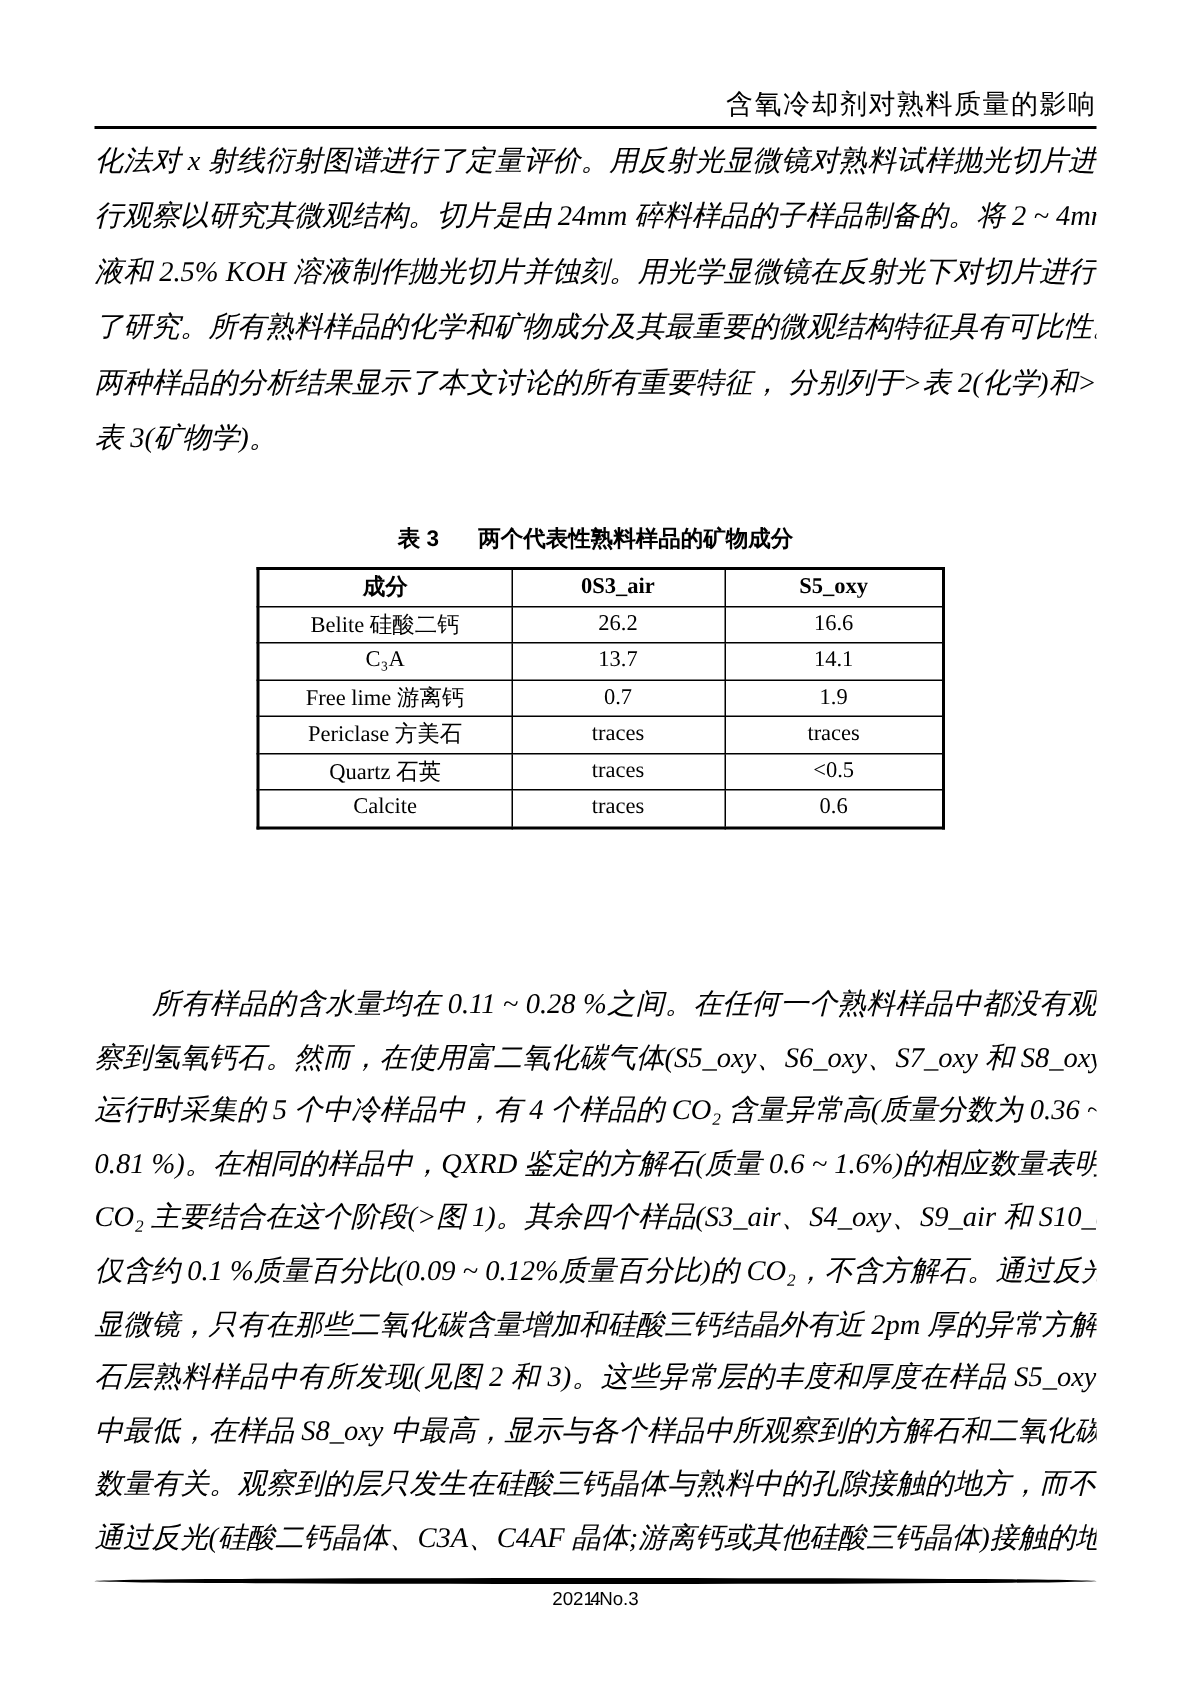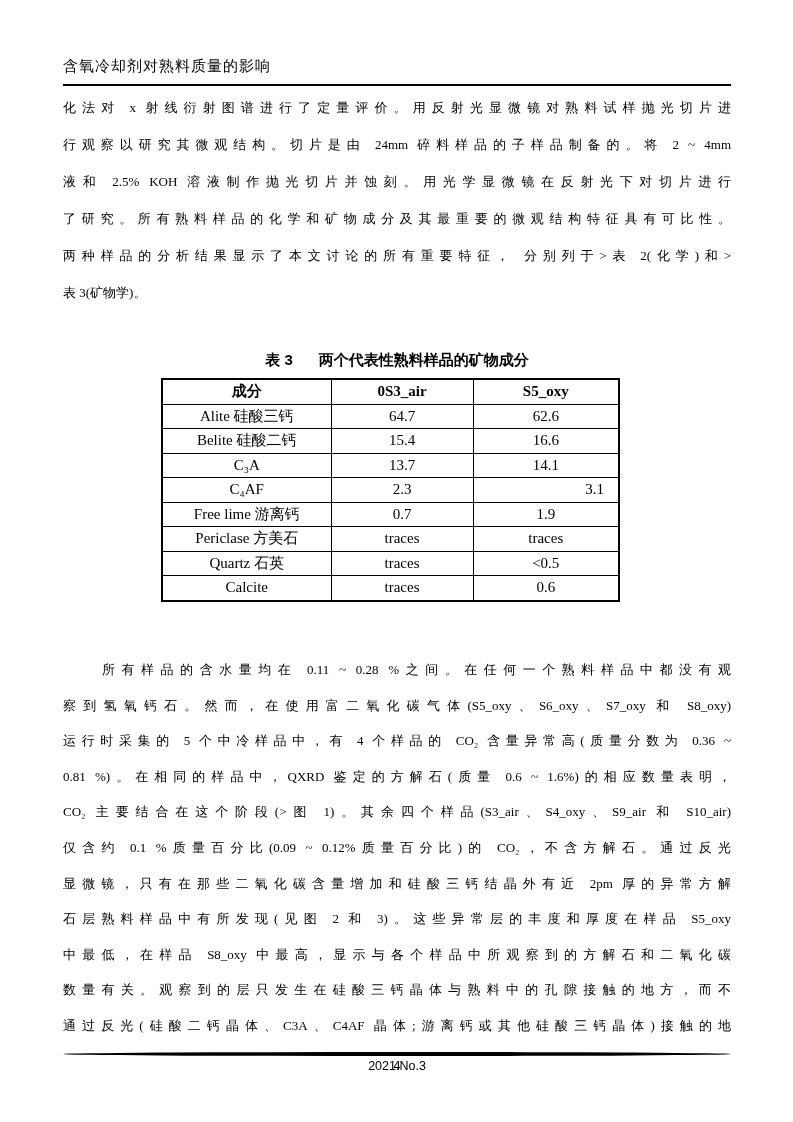--- a/index.html
+++ b/index.html
@@ -9,58 +9,59 @@
     height: 1122px;
     background: #ffffff;
     color: #000000;
     font-family: "Liberation Serif", "DejaVu Serif", serif;
     overflow: hidden;
   }
   
   .header-title {
     position: absolute;
     top: 57px; left: 63px; width: 668px;
-    text-align: left;
-    font-size: 15px;
+    text-align: right;
+    font-size: 18px;
     letter-spacing: 1px;
   }
   .header-rule {
     position: absolute;
     top: 84px; left: 63px; width: 668px; height: 2px;
     background: #000000;
   }
   
   .para { position: absolute; left: 63px; width: 668px; }
   .para .line {
-    font-size: 13px;
+    font-size: 19px;
     text-align: justify;
     text-align-last: justify;
     white-space: nowrap;
     overflow: hidden;
+    font-style: italic;
   }
   .p1 { top: 89px; }
   .p1 .line { height: 37px; line-height: 37px; }
   .p2 { top: 652px; }
   .p2 .line { height: 35.6px; line-height: 35.6px; }
   .para .line.plain { text-align-last: left; }
   
   .caption {
     position: absolute;
     top: 349px; left: 63px; width: 668px;
     text-align: center;
     font-family: "Liberation Sans", "DejaVu Sans", sans-serif;
     font-weight: bold;
     font-size: 15px;
     line-height: 22px;
   }
   .caption .cap-label { margin-right: 26px; text-align: center; }
   
   table.mineral {
     position: absolute;
-    top: 378px; left: 161px;
+    top: 378px; left: 171px;
     width: 457px;
     border-collapse: collapse;
     table-layout: fixed;
     border: 2px solid #000000;
   }
   table.mineral th, table.mineral td {
     border: 1px solid #000000;
     height: 23.5px;
     padding: 0;
     text-align: center;
@@ -122,38 +123,28 @@
     </colgroup>
     <thead>
       <tr>
           <th>成分</th>
           <th>0S3_air</th>
           <th>S5_oxy</th>
         </tr>
     </thead>
     <tbody>
         <tr>
-          <td>Alite 硅酸三钙</td>
-          <td>64.7</td>
-          <td>62.6</td>
-        </tr>
-        <tr>
           <td>Belite 硅酸二钙</td>
-          <td>15.4</td>
+          <td>26.2</td>
           <td>16.6</td>
         </tr>
         <tr>
           <td>C₃A</td>
           <td>13.7</td>
           <td>14.1</td>
-        </tr>
-        <tr>
-          <td>C₄AF</td>
-          <td>2.3</td>
-          <td class="right">3.1</td>
         </tr>
         <tr>
           <td>Free lime 游离钙</td>
           <td>0.7</td>
           <td>1.9</td>
         </tr>
         <tr>
           <td>Periclase 方美石</td>
           <td>traces</td>
           <td>traces</td>

